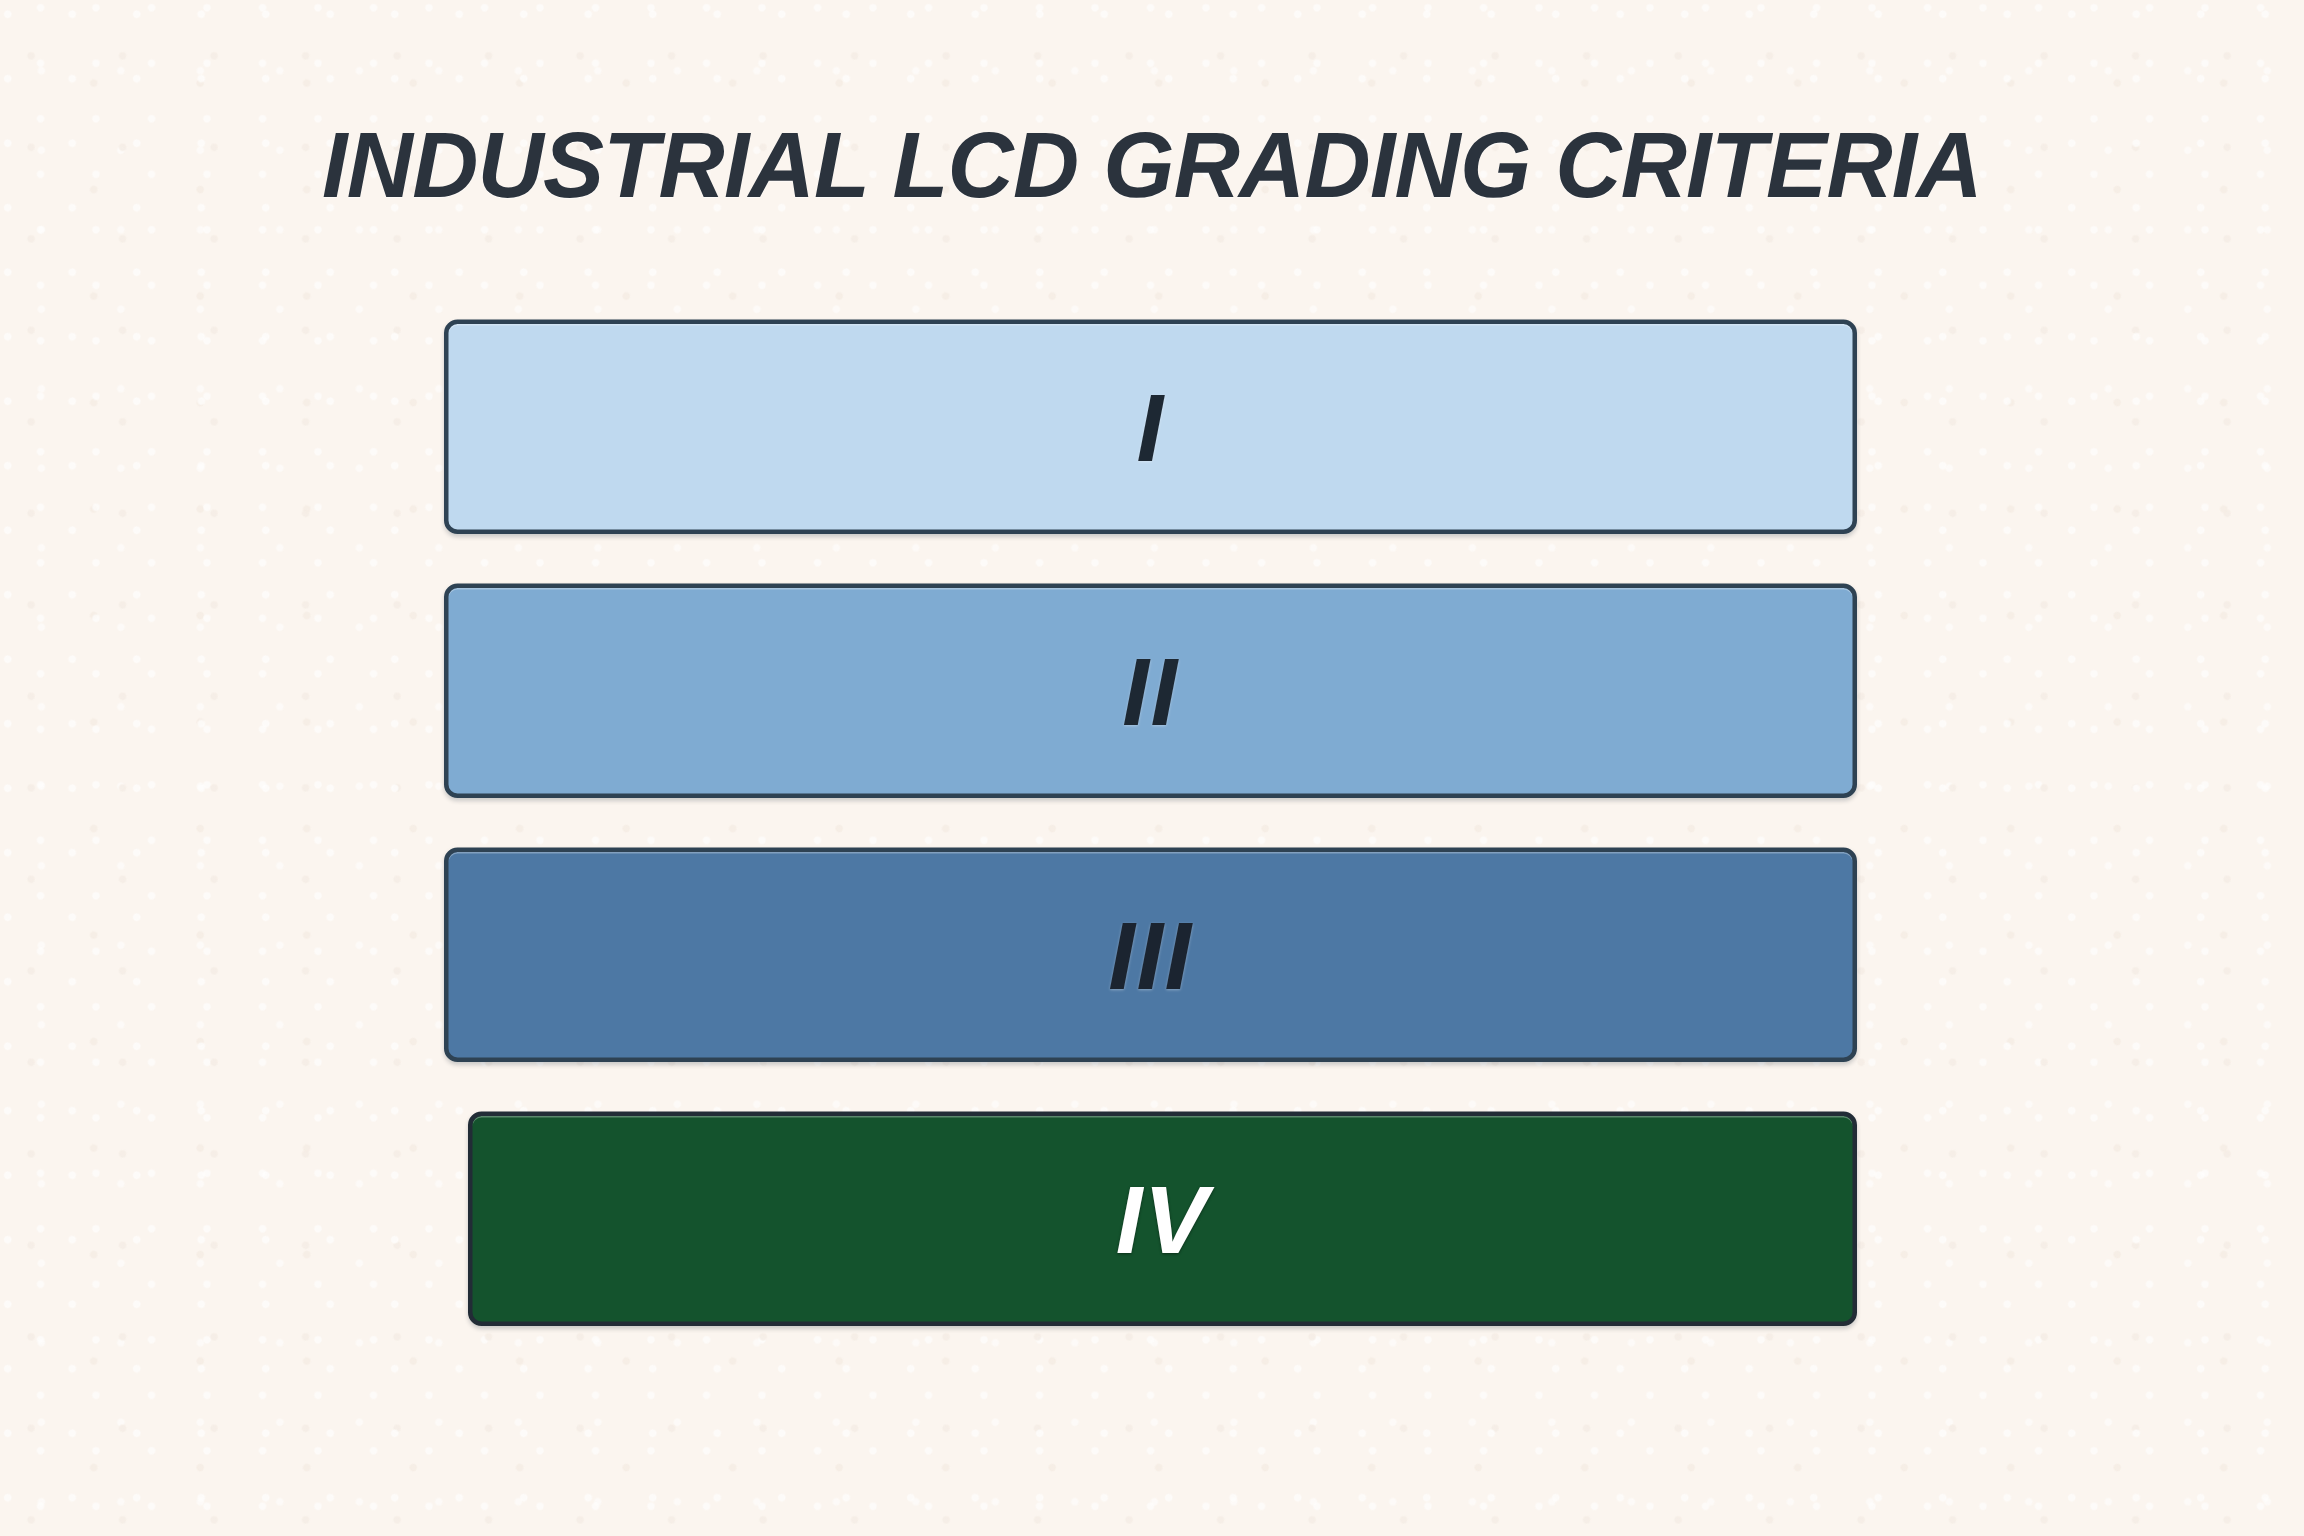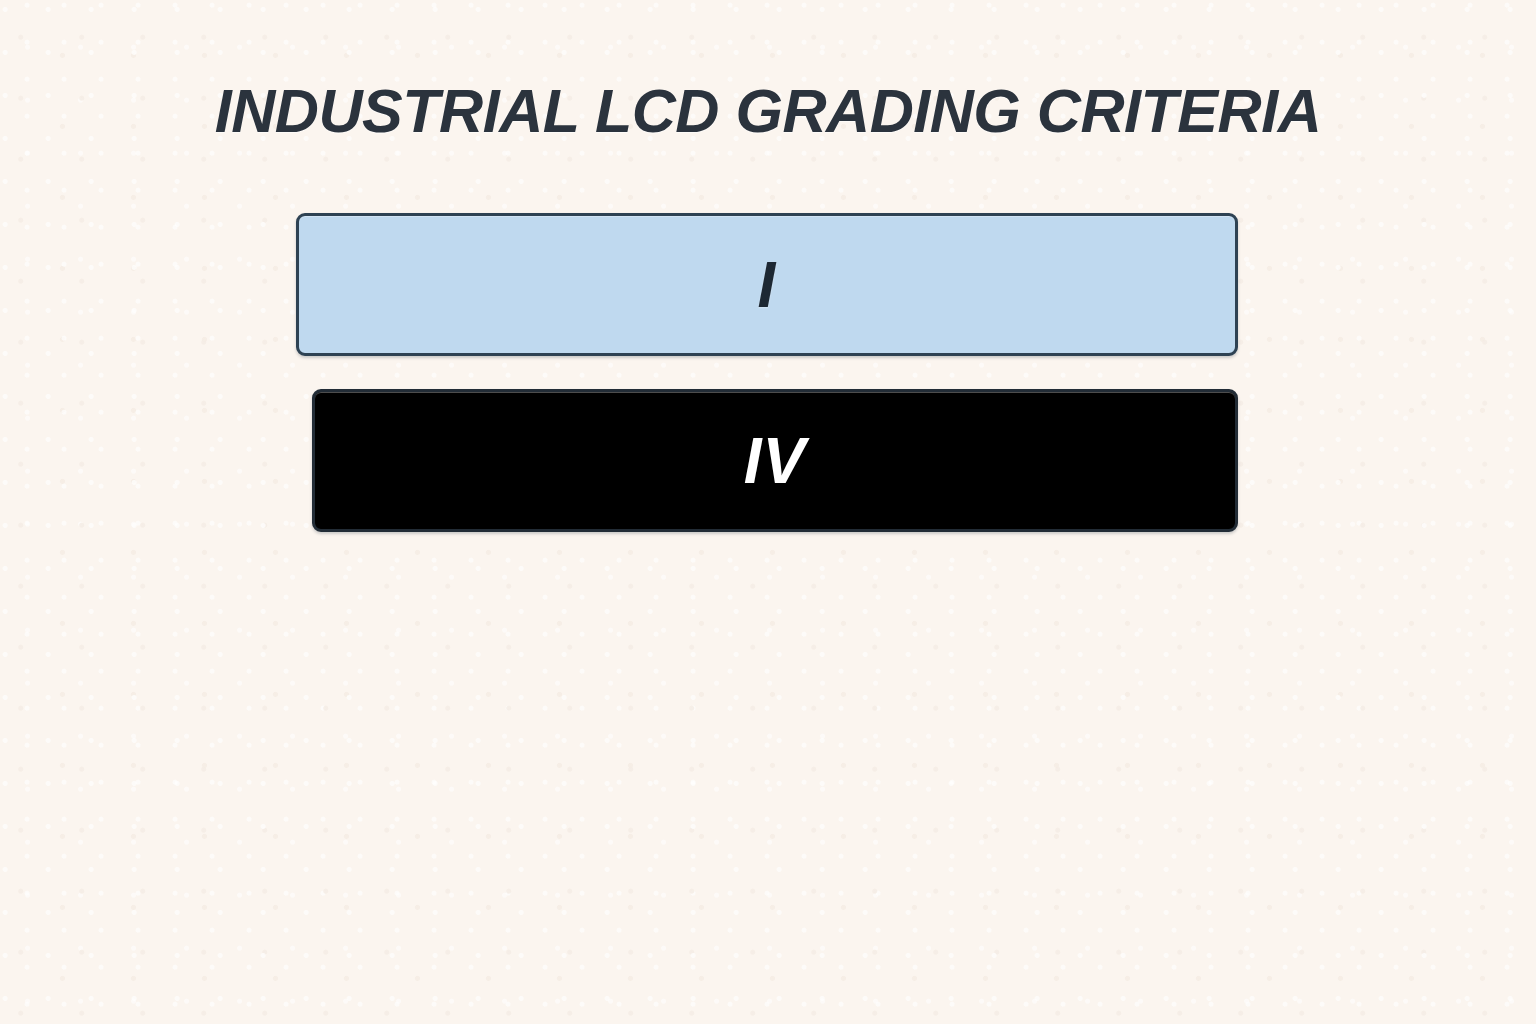--- a/index.html
+++ b/index.html
@@ -97,20 +97,26 @@
   <div id="paper-grain"></div>
 
   <div id="chart-title" style="color: rgb(43, 51, 61);">INDUSTRIAL LCD GRADING CRITERIA</div>
 
   <div id="grade-stack">
 
     <div class="grade-bar" style="background-color: rgb(191, 217, 239); border-color: rgb(46, 66, 83);">
       <span class="grade-label" style="color: rgb(29, 40, 51);">I</span>
     </div>
 
+    <div class="grade-bar" style="background-color: rgb(127, 171, 210); border-color: rgb(46, 66, 83);">
+      <span class="grade-label" style="color: rgb(29, 40, 51);">II</span>
+    </div>
 
+    <div class="grade-bar" style="background-color: rgb(77, 120, 164); border-color: rgb(46, 66, 83);">
+      <span class="grade-label" style="color: rgb(27, 36, 48);">III</span>
+    </div>
 
-    <div class="grade-bar dark" style="background-color: #000000; border-color: rgb(34, 44, 54); margin-left: 16px;">
+    <div class="grade-bar dark" style="background-color: #14532d; border-color: rgb(34, 44, 54); margin-left: 16px;">
       <span class="grade-label" style="color: rgb(255, 255, 255);">IV</span>
     </div>
 
   </div>
 </div>
 
 </body></html>

